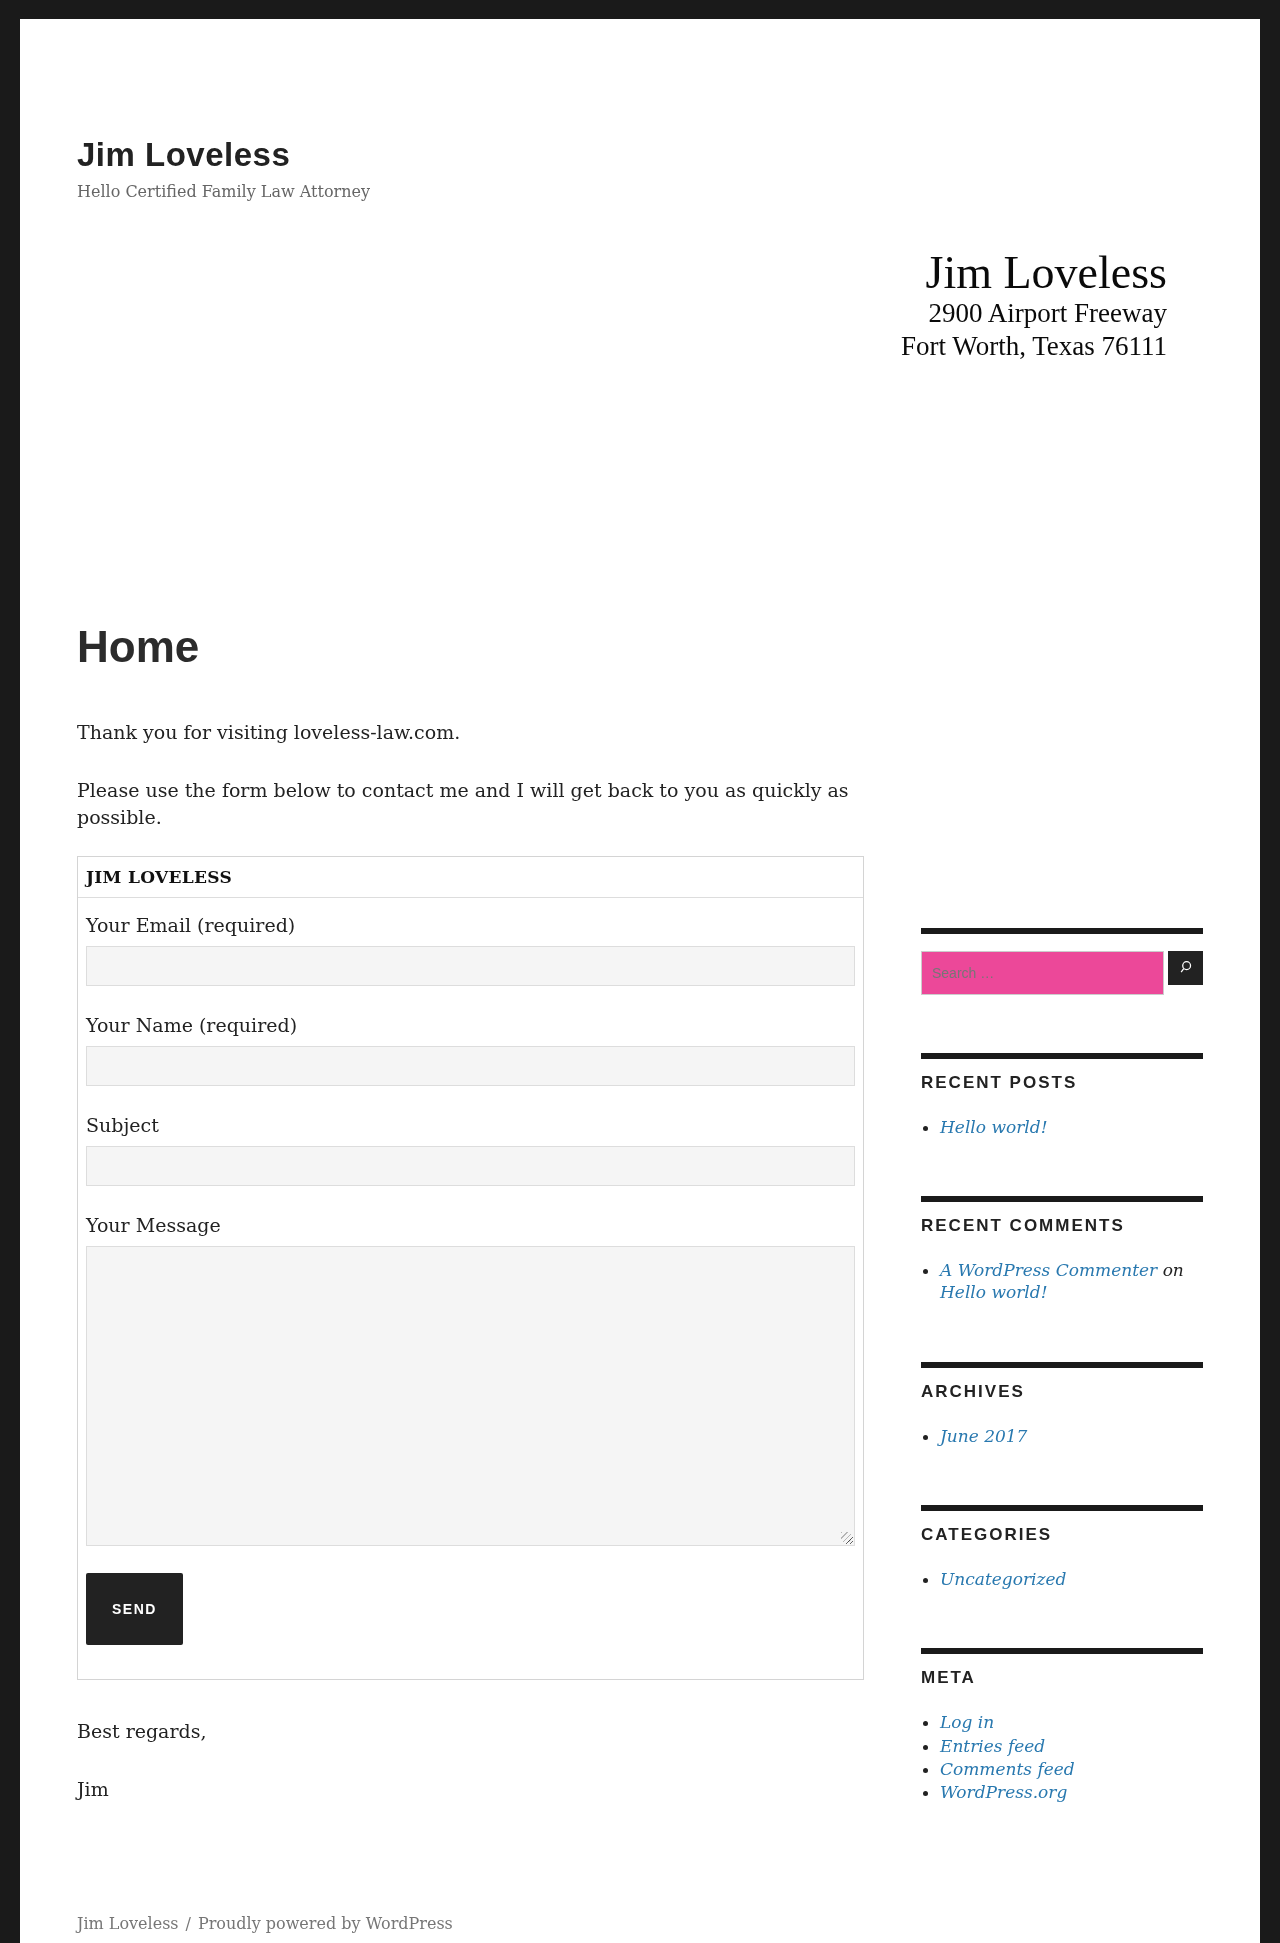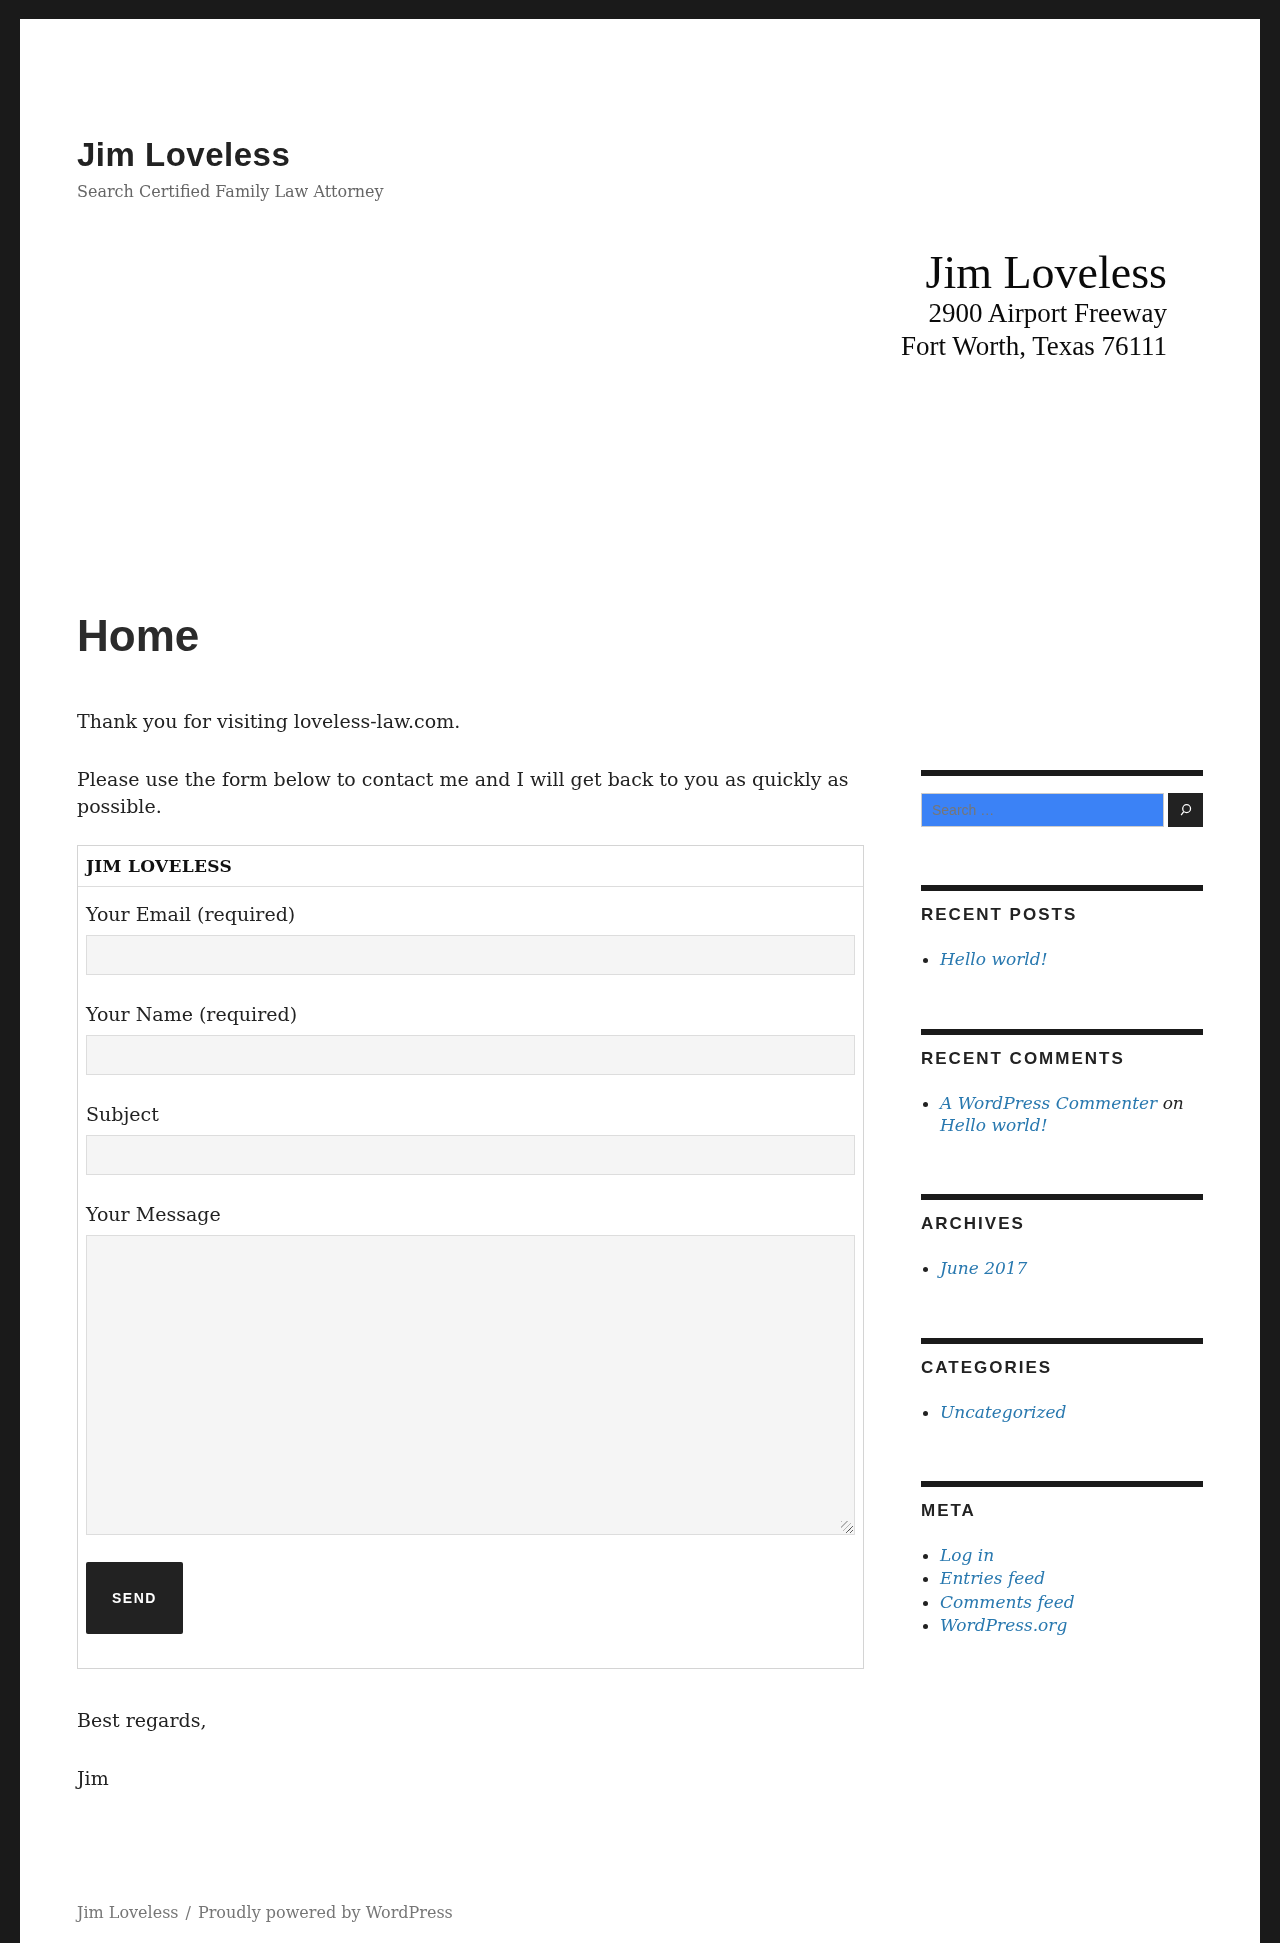--- a/index.html
+++ b/index.html
@@ -39,21 +39,21 @@
     margin-top: 48px;
     height: 340px;
     text-align: right;
     padding-right: 36px;
     font-family: "Liberation Serif", serif;
     color: #0a0a0a;
   }
   .hi-name { font-size: 46px; line-height: 1.05; }
   .hi-line { font-size: 27px; line-height: 1.22; }
   
-  .content-area { display: flex; align-items: center; margin-top: 25px; }
+  .content-area { display: flex; align-items: flex-end; margin-top: 36px; }
   .main-column { width: 787px; }
   .sidebar { width: 282px; margin-left: 57px; }
   
   .page-title {
     margin: 0;
     font-family: "Liberation Sans", sans-serif;
     font-size: 44px;
     font-weight: 700;
     line-height: 1;
     color: #2b2b2b;
@@ -129,22 +129,22 @@
     padding: 0 0 0 19px;
     list-style: disc;
     font-style: italic;
   }
   .widget li { font-size: 17px; line-height: 1.32; color: #222; }
   .widget li + li { margin-top: 1px; }
   .blue-link { color: #2878af; text-decoration: none; cursor: pointer; }
   .search-form { display: flex; }
   .search-input {
     flex: 1;
-    height: 34px;
-    background: #3b82f6;
+    height: 44px;
+    background: #ec4899;
     border: 1px solid #ccc;
     padding: 0 10px;
     font-family: "Liberation Sans", sans-serif;
     font-size: 14px;
     color: #333;
   }
   .search-input::placeholder { color: #767676; }
   .search-button {
     width: 35px;
     height: 34px;
@@ -162,21 +162,21 @@
   .site-footer a { color: #767676; text-decoration: none; cursor: pointer; }
   .footer-sep { margin: 0 7px; }
 </style>
 </head>
 <body>
 
 <div class="site">
 
   <header class="site-branding">
     <h1 class="site-title">Jim Loveless</h1>
-    <p class="site-description">Search Certified Family Law Attorney</p>
+    <p class="site-description">Hello Certified Family Law Attorney</p>
   </header>
 
   <div class="header-image">
     <div class="hi-name">Jim Loveless</div>
     <div class="hi-line">2900 Airport Freeway</div>
     <div class="hi-line">Fort Worth, Texas 76111</div>
   </div>
 
   <div class="content-area">
 

